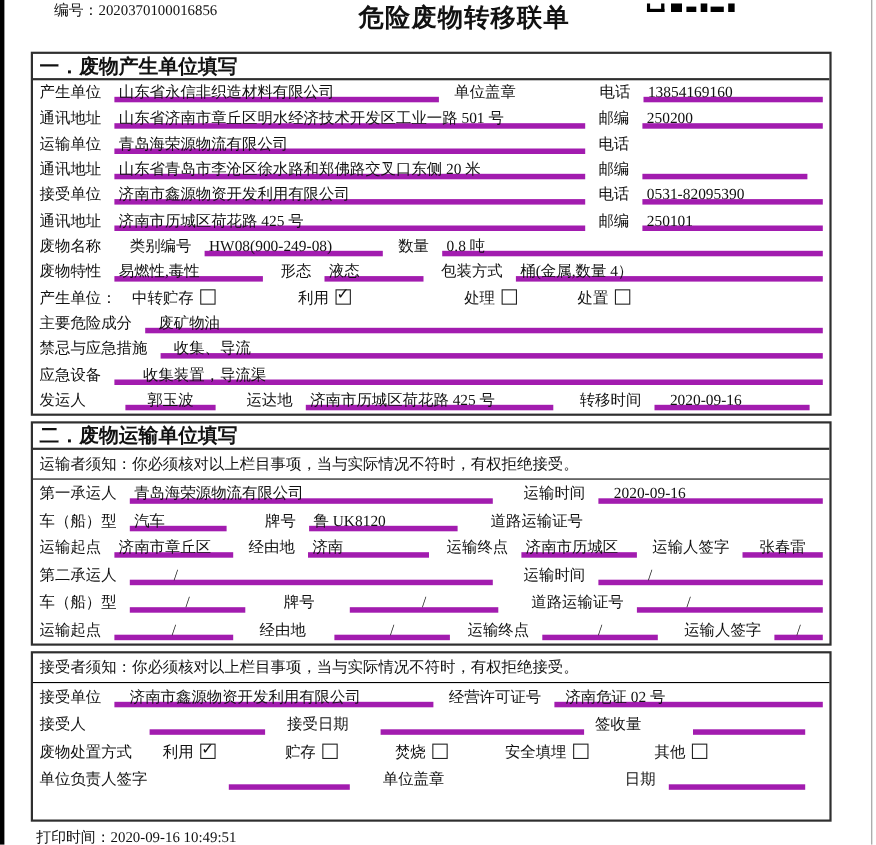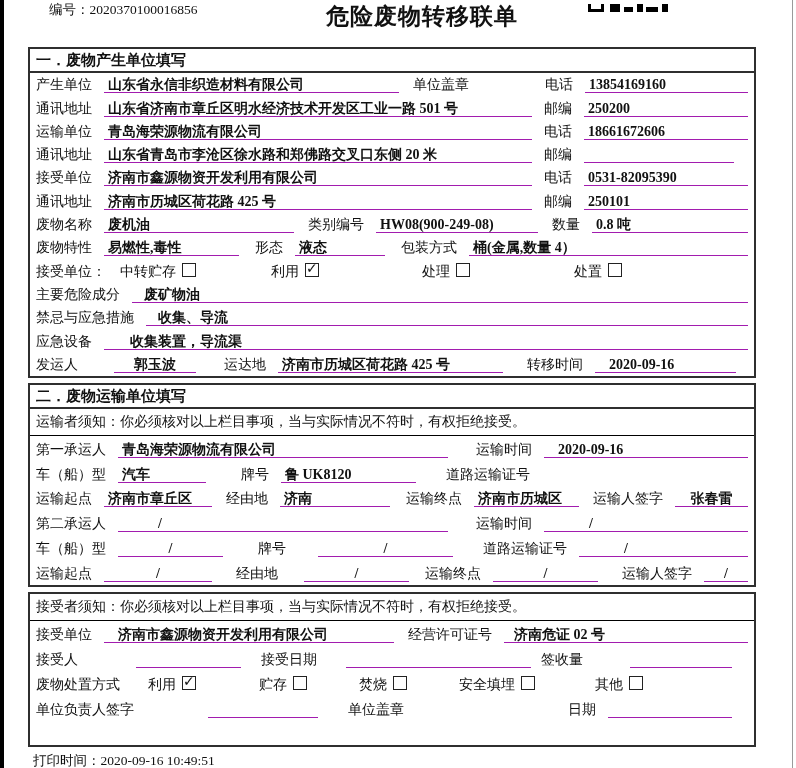--- a/index.html
+++ b/index.html
@@ -19,34 +19,34 @@
     font-family:"Liberation Sans","DejaVu Sans",sans-serif;
     font-size:23px;font-weight:bold;letter-spacing:1px;white-space:nowrap;
   }
   .qr{position:absolute;left:560px;top:0;}
   .box{border:2px solid #2f2f2f;box-sizing:border-box;margin-bottom:5px;background:#fff;}
   .box1{height:331px;} .box2{height:204px;} .box3{height:155px;}
   .sec-title{
     height:24px;line-height:22px;padding:0 6px;box-sizing:border-box;
     border-bottom:2px solid #2f2f2f;
     font-family:"Liberation Sans","DejaVu Sans",sans-serif;
-    font-weight:bold;font-size:15px;
+    font-weight:bold;font-size:18px;
   }
   .notice{
     height:27px;box-sizing:border-box;border-bottom:1px solid #000000;
     display:flex;align-items:center;padding:0 6px;font-size:14px;
   }
   .row{display:flex;align-items:flex-end;padding:0 6px 3px 6px;box-sizing:border-box;}
   .s1 .row{height:23.3px;}
   .s2 .row{height:24.8px;}
   .s3 .row{height:25px;}
   .lbl{white-space:nowrap;line-height:17px;margin-right:12px;}
   .u{
-    border-bottom:1px solid #a21caf;height:17px;line-height:17px;
-    padding:0 4px;white-space:nowrap;box-sizing:border-box;font-weight:bold;
+    border-bottom:5px solid #a21caf;height:17px;line-height:17px;
+    padding:0 4px;white-space:nowrap;box-sizing:border-box;
   }
   .fill{flex:1;}
   .ctr{text-align:center;}
   .cb{
     width:12px;height:12px;border:1px solid #222;display:inline-block;
     margin:0 0 1px 6px;position:relative;flex:none;
   }
   .cb.checked::after{
     content:"\2713";position:absolute;left:0px;top:-4px;
     font-size:14px;font-weight:bold;font-family:"DejaVu Sans",sans-serif;
@@ -96,21 +96,20 @@
       <span class="lbl">通讯地址</span>
       <span class="u" style="width:428px">山东省济南市章丘区明水经济技术开发区工业一路 501 号</span>
       <span class="lbl" style="margin-left:12px">邮编</span>
       <span class="u fill">250200</span>
     </div>
 
     <div class="row">
       <span class="lbl">运输单位</span>
       <span class="u" style="width:428px">青岛海荣源物流有限公司</span>
       <span class="lbl" style="margin-left:12px">电话</span>
-      <span class="u fill">18661672606</span>
     </div>
 
     <div class="row">
       <span class="lbl">通讯地址</span>
       <span class="u" style="width:428px">山东省青岛市李沧区徐水路和郑佛路交叉口东侧 20 米</span>
       <span class="lbl" style="margin-left:12px">邮编</span>
       <span class="u fill" style="margin-right:14px"></span>
     </div>
 
     <div class="row">
@@ -122,51 +121,50 @@
 
     <div class="row">
       <span class="lbl">通讯地址</span>
       <span class="u" style="width:428px">济南市历城区荷花路 425 号</span>
       <span class="lbl" style="margin-left:12px">邮编</span>
       <span class="u fill">250101</span>
     </div>
 
     <div class="row">
       <span class="lbl">废物名称</span>
-      <span class="u" style="width:190px">废机油</span>
       <span class="lbl" style="margin-left:14px">类别编号</span>
       <span class="u" style="width:162px">HW08(900-249-08)</span>
       <span class="lbl" style="margin-left:14px">数量</span>
       <span class="u fill">0.8 吨</span>
     </div>
 
     <div class="row">
       <span class="lbl">废物特性</span>
       <span class="u" style="width:135px">易燃性,毒性</span>
       <span class="lbl" style="margin-left:16px">形态</span>
       <span class="u" style="width:90px">液态</span>
       <span class="lbl" style="margin-left:16px">包装方式</span>
       <span class="u fill">桶(金属,数量 4）</span>
     </div>
 
     <div class="row">
-      <span class="lbl">接受单位：</span>
+      <span class="lbl">产生单位：</span>
       <span class="opt" style="margin-left:2px">
           <span>中转贮存</span>
           <span class="cb"></span>
         </span>
       <span class="opt" style="margin-left:75px">
           <span>利用</span>
           <span class="cb checked"></span>
         </span>
       <span class="opt" style="margin-left:103px">
           <span>处理</span>
           <span class="cb"></span>
         </span>
-      <span class="opt" style="margin-left:104px">
+      <span class="opt" style="margin-left:55px">
           <span>处置</span>
           <span class="cb"></span>
         </span>
     </div>
 
     <div class="row">
       <span class="lbl">主要危险成分</span>
       <span class="u fill" style="padding-left:12px">废矿物油</span>
     </div>
 

